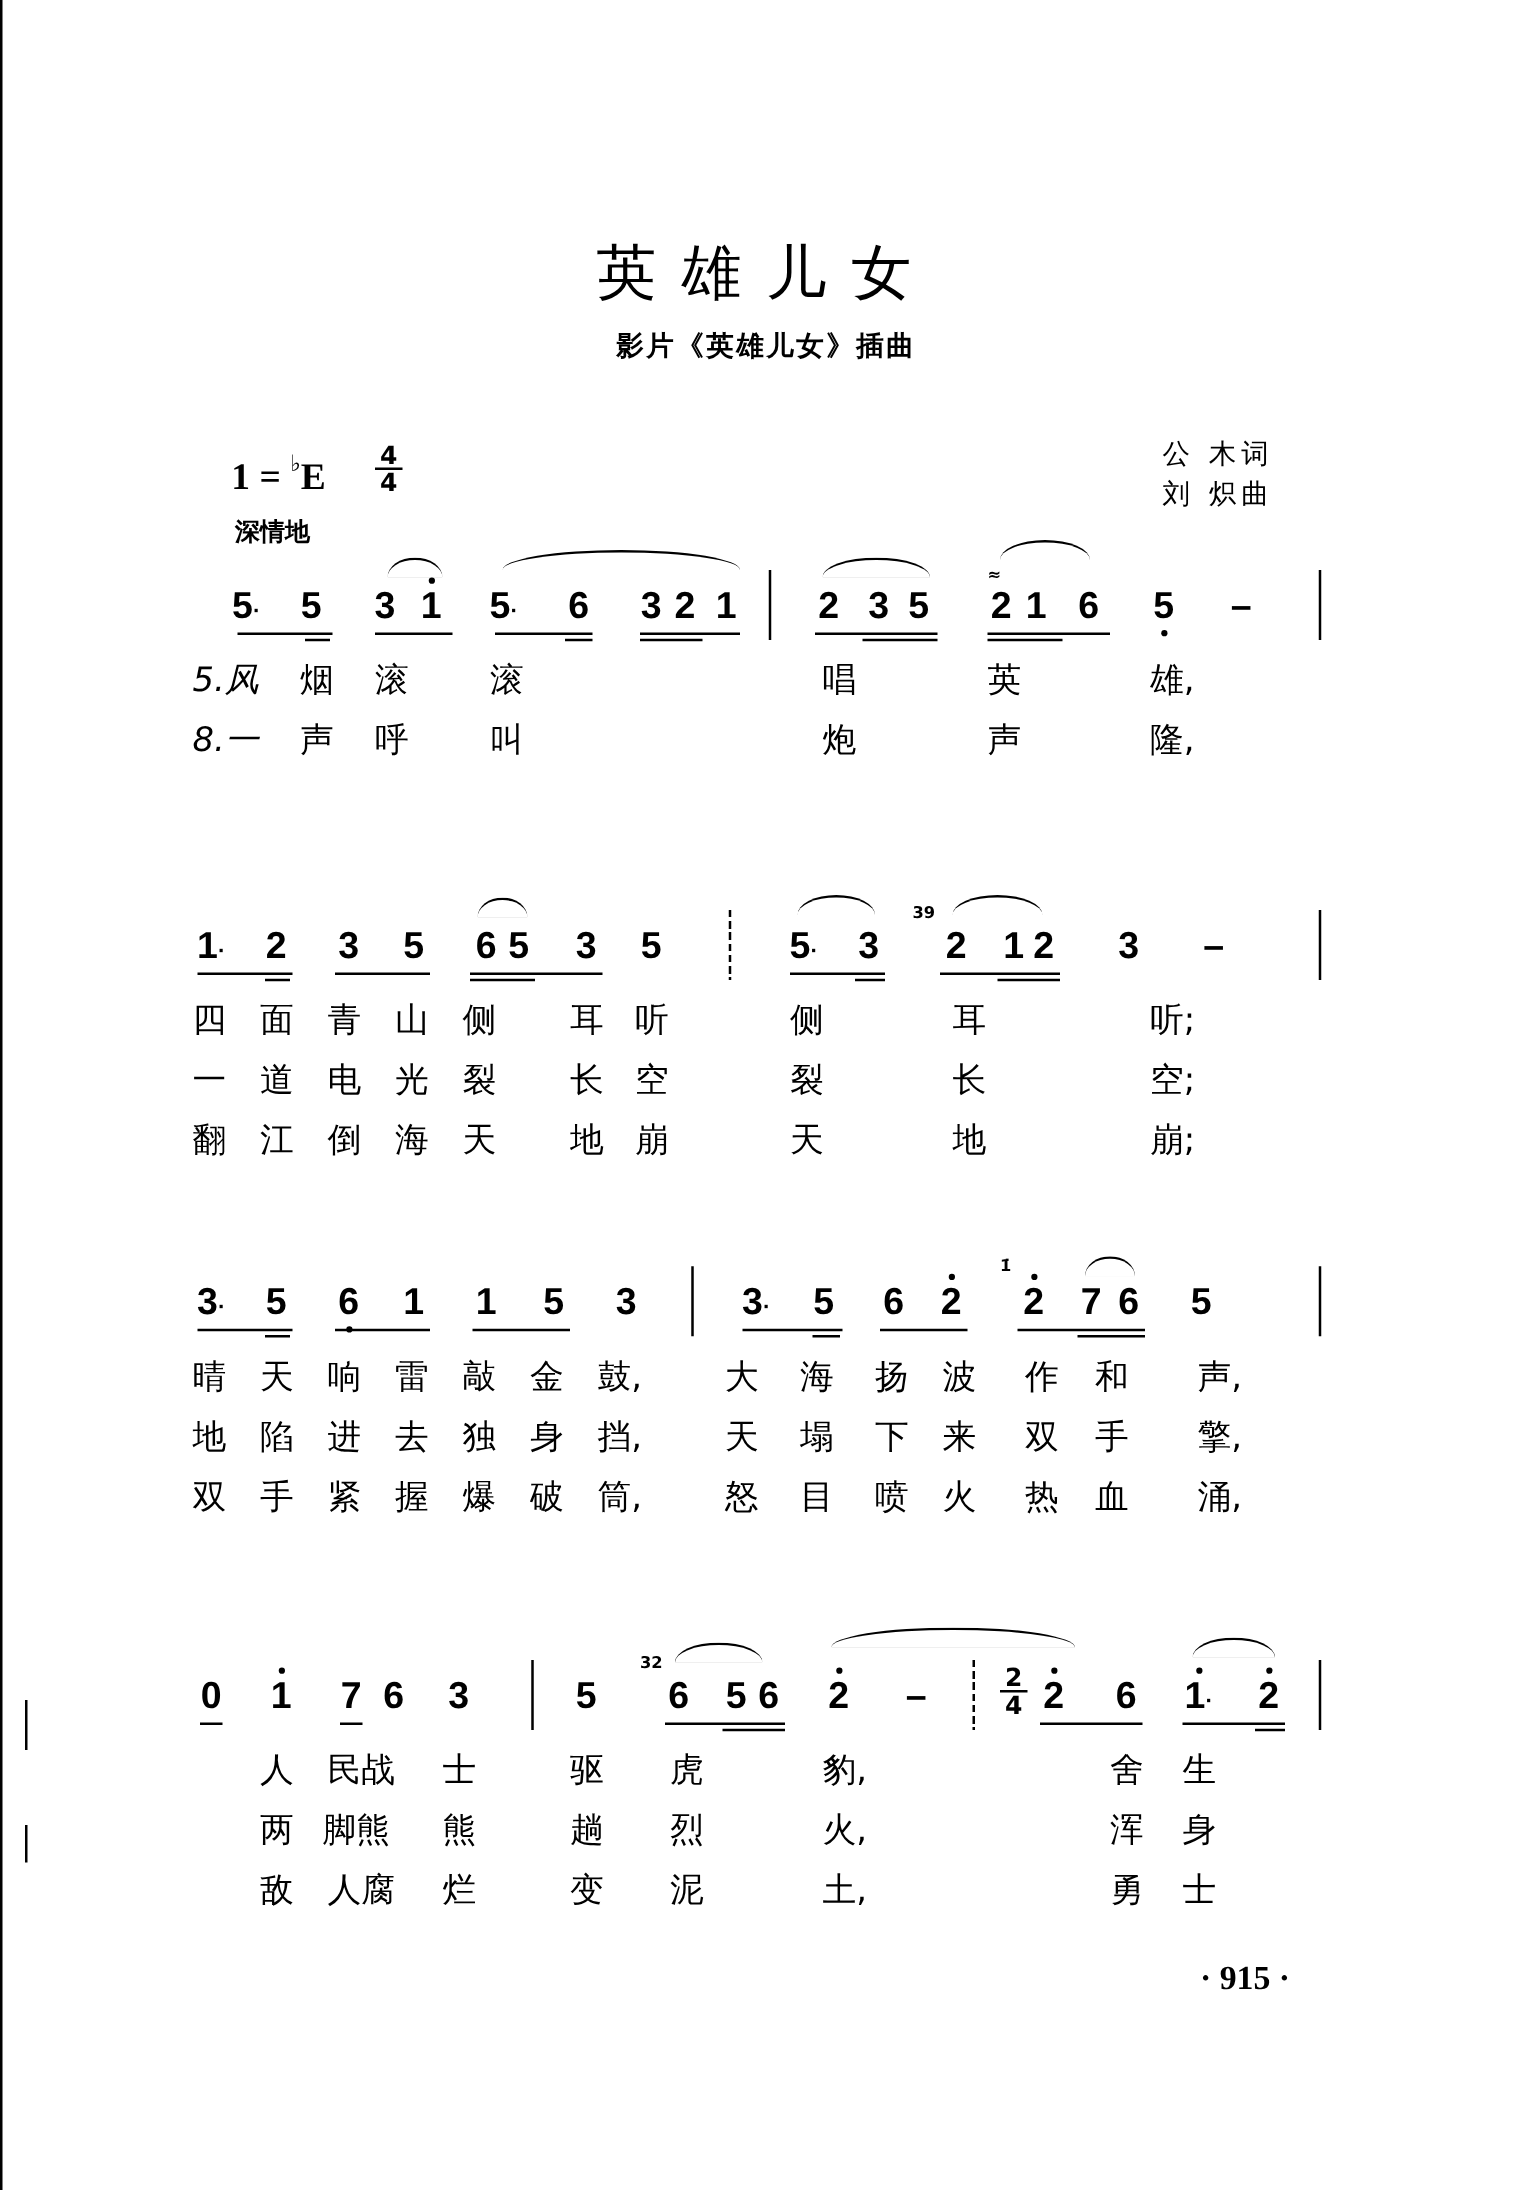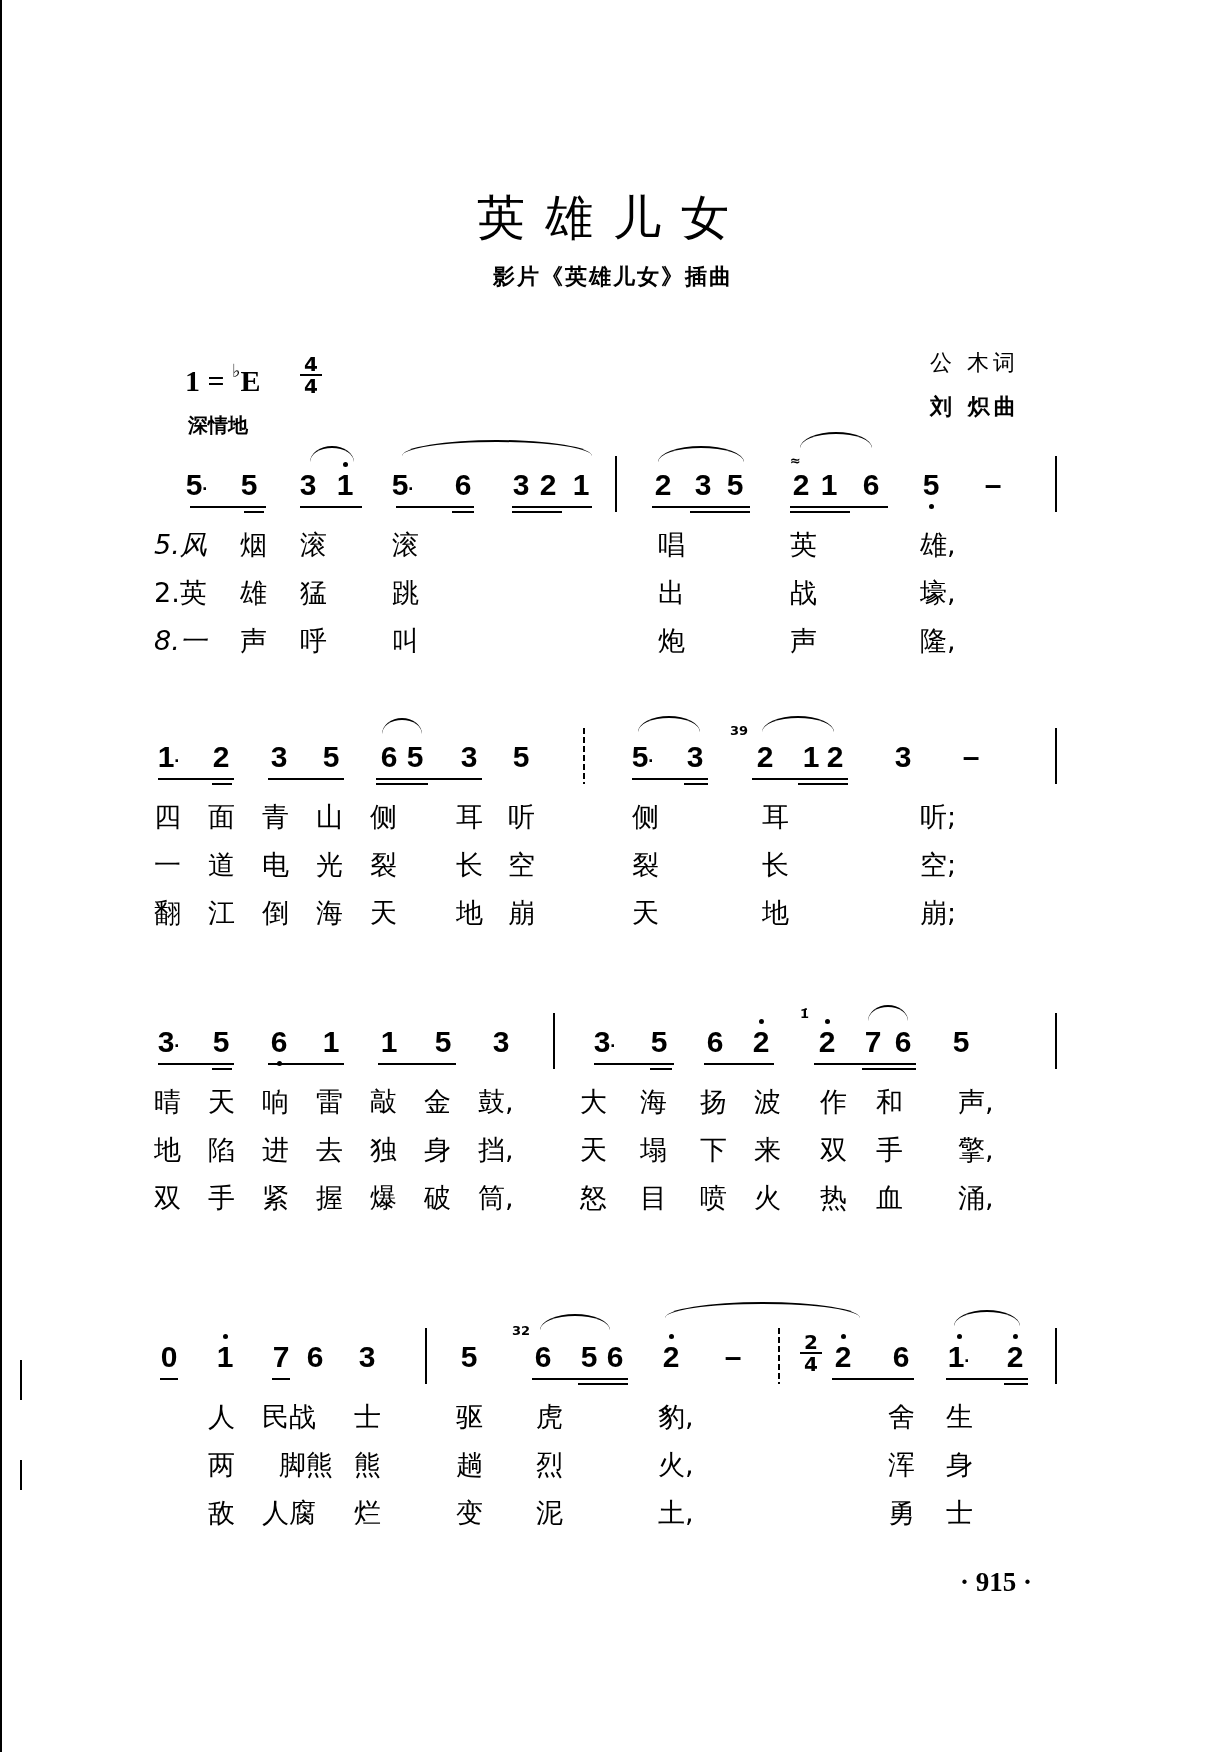--- a/index.html
+++ b/index.html
@@ -38,21 +38,21 @@
 <div class="abs title">英雄儿女</div>
 <div class="abs subtitle">影片《英雄儿女》插曲</div>
 
 <div class="abs key"><span>1 = </span><sup>♭</sup><span>E</span></div>
 <div class="timesig">
   <span class="num">4</span>
   <span>4</span>
 </div>
 <div class="abs tempo">深情地</div>
 <div class="abs credit" style="left:930px;top:348px;">公  木词</div>
-<div class="abs credit" style="left:930px;top:392px;font-weight:bold;">刘  炽曲</div>
+<div class="abs credit" style="left:930px;top:380px;">刘  炽曲</div>
 
 <div class="system" style="top:468px;">
   <div class="notes">
     <div class="note" style="left:34px">5<span style="font-size:18px">·</span></div>
     <div class="note" style="left:86px">5</div>
     <div class="note" style="left:145px">3</div>
     <div class="note" style="left:182px">1<span class="hi"></span></div>
     <div class="note" style="left:240px">5<span style="font-size:18px">·</span></div>
     <div class="note" style="left:300px">6</div>
     <div class="note" style="left:358px">3</div>
@@ -89,29 +89,20 @@
     <div class="lyric-row">
       <span class="ch" style="left:4px;font-style:italic">5.风</span>
       <span class="ch" style="left:90px">烟</span>
       <span class="ch" style="left:150px">滚</span>
       <span class="ch" style="left:242px">滚</span>
       <span class="ch" style="left:508px">唱</span>
       <span class="ch" style="left:640px">英</span>
       <span class="ch" style="left:770px">雄,</span>
     </div>
     <div class="lyric-row">
-      <span class="ch" style="left:4px">2.英</span>
-      <span class="ch" style="left:90px">雄</span>
-      <span class="ch" style="left:150px">猛</span>
-      <span class="ch" style="left:242px">跳</span>
-      <span class="ch" style="left:508px">出</span>
-      <span class="ch" style="left:640px">战</span>
-      <span class="ch" style="left:770px">壕,</span>
-    </div>
-    <div class="lyric-row">
       <span class="ch" style="left:4px;font-style:italic">8.一</span>
       <span class="ch" style="left:90px">声</span>
       <span class="ch" style="left:150px">呼</span>
       <span class="ch" style="left:242px">叫</span>
       <span class="ch" style="left:508px">炮</span>
       <span class="ch" style="left:640px">声</span>
       <span class="ch" style="left:770px">隆,</span>
     </div>
   </div>
 </div>
@@ -314,21 +305,21 @@
       <span class="ch" style="left:112px">民战</span>
       <span class="ch" style="left:204px">士</span>
       <span class="ch" style="left:306px">驱</span>
       <span class="ch" style="left:386px">虎</span>
       <span class="ch" style="left:508px">豹,</span>
       <span class="ch" style="left:738px">舍</span>
       <span class="ch" style="left:796px">生</span>
     </div>
     <div class="lyric-row">
       <span class="ch" style="left:58px">两</span>
-      <span class="ch" style="left:129px">脚熊</span>
+      <span class="ch" style="left:108px">脚熊</span>
       <span class="ch" style="left:204px">熊</span>
       <span class="ch" style="left:306px">趟</span>
       <span class="ch" style="left:386px">烈</span>
       <span class="ch" style="left:508px">火,</span>
       <span class="ch" style="left:738px">浑</span>
       <span class="ch" style="left:796px">身</span>
     </div>
     <div class="lyric-row">
       <span class="ch" style="left:58px">敌</span>
       <span class="ch" style="left:112px">人腐</span>

